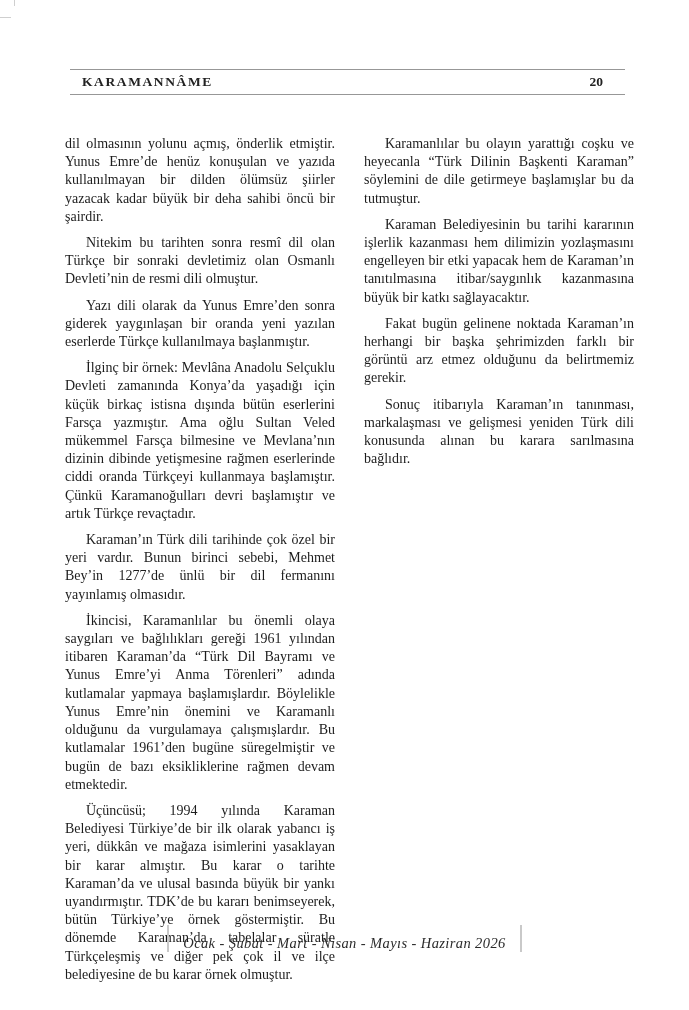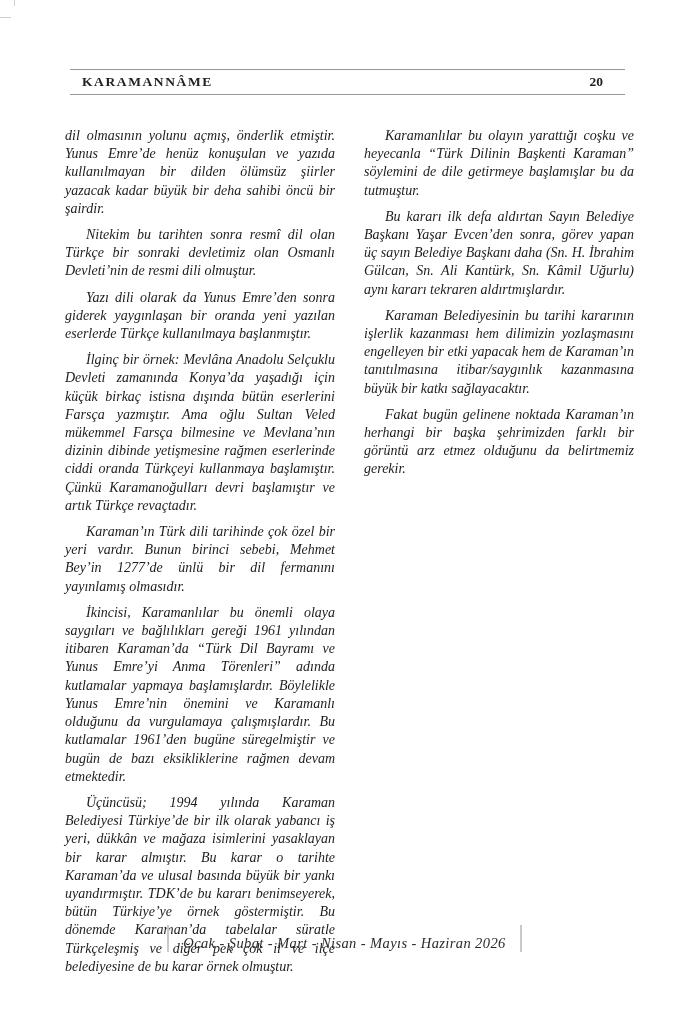--- a/index.html
+++ b/index.html
@@ -40,22 +40,21 @@
     color: #222222;
   }
   .page-number {
     font-weight: 700;
     font-size: 13.5px;
     color: #222222;
   }
   .columns {
     display: flex;
     gap: 29px;
-    margin: 32px 55px 0 65px;
-    font-style: italic;
+    margin: 40px 55px 0 65px;
   }
   .col {
     flex: 1 1 0;
     min-width: 0;
   }
   .para {
     margin: 0 0 8px 0;
     font-size: 14px;
     line-height: 18.2px;
     text-align: justify;
@@ -101,23 +100,23 @@
         <p class="para no-indent">dil olmasının yolunu açmış, önderlik etmiştir. Yunus Emre’de henüz konuşulan ve yazıda kullanılmayan bir dilden ölümsüz şiirler yazacak kadar büyük bir deha sahibi öncü bir şairdir.</p>
         <p class="para">Nitekim bu tarihten sonra resmî dil olan Türkçe bir sonraki devletimiz olan Osmanlı Devleti’nin de resmi dili olmuştur.</p>
         <p class="para">Yazı dili olarak da Yunus Emre’den sonra giderek yaygınlaşan bir oranda yeni yazılan eserlerde Türkçe kullanılmaya başlanmıştır.</p>
         <p class="para">İlginç bir örnek: Mevlâna Anadolu Selçuklu Devleti zamanında Konya’da yaşadığı için küçük birkaç istisna dışında bütün eserlerini Farsça yazmıştır. Ama oğlu Sultan Veled mükemmel Farsça bilmesine ve Mevlana’nın dizinin dibinde yetişmesine rağmen eserlerinde ciddi oranda Türkçeyi kullanmaya başlamıştır. Çünkü Karamanoğulları devri başlamıştır ve artık Türkçe revaçtadır.</p>
         <p class="para">Karaman’ın Türk dili tarihinde çok özel bir yeri vardır. Bunun birinci sebebi, Mehmet Bey’in 1277’de ünlü bir dil fermanını yayınlamış olmasıdır.</p>
         <p class="para">İkincisi, Karamanlılar bu önemli olaya saygıları ve bağlılıkları gereği 1961 yılından itibaren Karaman’da “Türk Dil Bayramı ve Yunus Emre’yi Anma Törenleri” adında kutlamalar yapmaya başlamışlardır. Böylelikle Yunus Emre’nin önemini ve Karamanlı olduğunu da vurgulamaya çalışmışlardır. Bu kutlamalar 1961’den bugüne süregelmiştir ve bugün de bazı eksikliklerine rağmen devam etmektedir.</p>
         <p class="para">Üçüncüsü; 1994 yılında Karaman Belediyesi Türkiye’de bir ilk olarak yabancı iş yeri, dükkân ve mağaza isimlerini yasaklayan bir karar almıştır. Bu karar o tarihte Karaman’da ve ulusal basında büyük bir yankı uyandırmıştır. TDK’de bu kararı benimseyerek, bütün Türkiye’ye örnek göstermiştir. Bu dönemde Karaman’da tabelalar süratle Türkçeleşmiş ve diğer pek çok il ve ilçe belediyesine de bu karar örnek olmuştur.</p>
       </div>
     <div class="col">
         <p class="para">Karamanlılar bu olayın yarattığı coşku ve heyecanla “Türk Dilinin Başkenti Karaman” söylemini de dile getirmeye başlamışlar bu da tutmuştur.</p>
-        <p class="para">Bu kararı ilk defa aldırtan Sayın Belediye Başkanı Yaşar Evcen’den sonra, görev yapan üç sayın Belediye Başkanı daha (Sn. H. İbrahim Gülcan, Sn. Ali Kantürk, Sn. Kâmil Uğurlu) aynı kararı tekraren aldırtmışlardır.</p>
         <p class="para">Karaman Belediyesinin bu tarihi kararının işlerlik kazanması hem dilimizin yozlaşmasını engelleyen bir etki yapacak hem de Karaman’ın tanıtılmasına itibar/saygınlık kazanmasına büyük bir katkı sağlayacaktır.</p>
         <p class="para">Fakat bugün gelinene noktada Karaman’ın herhangi bir başka şehrimizden farklı bir görüntü arz etmez olduğunu da belirtmemiz gerekir.</p>
+        <p class="para">Sonuç itibarıyla Karaman’ın tanınması, markalaşması ve gelişmesi yeniden Türk dili konusunda alınan bu karara sarılmasına bağlıdır.</p>
       </div>
   </div>
 
   <div class="footer">
     <span class="footer-bar"></span>
     <span class="footer-text">Ocak - Şubat - Mart - Nisan - Mayıs - Haziran 2026</span>
     <span class="footer-bar"></span>
   </div>
 
 </div>

